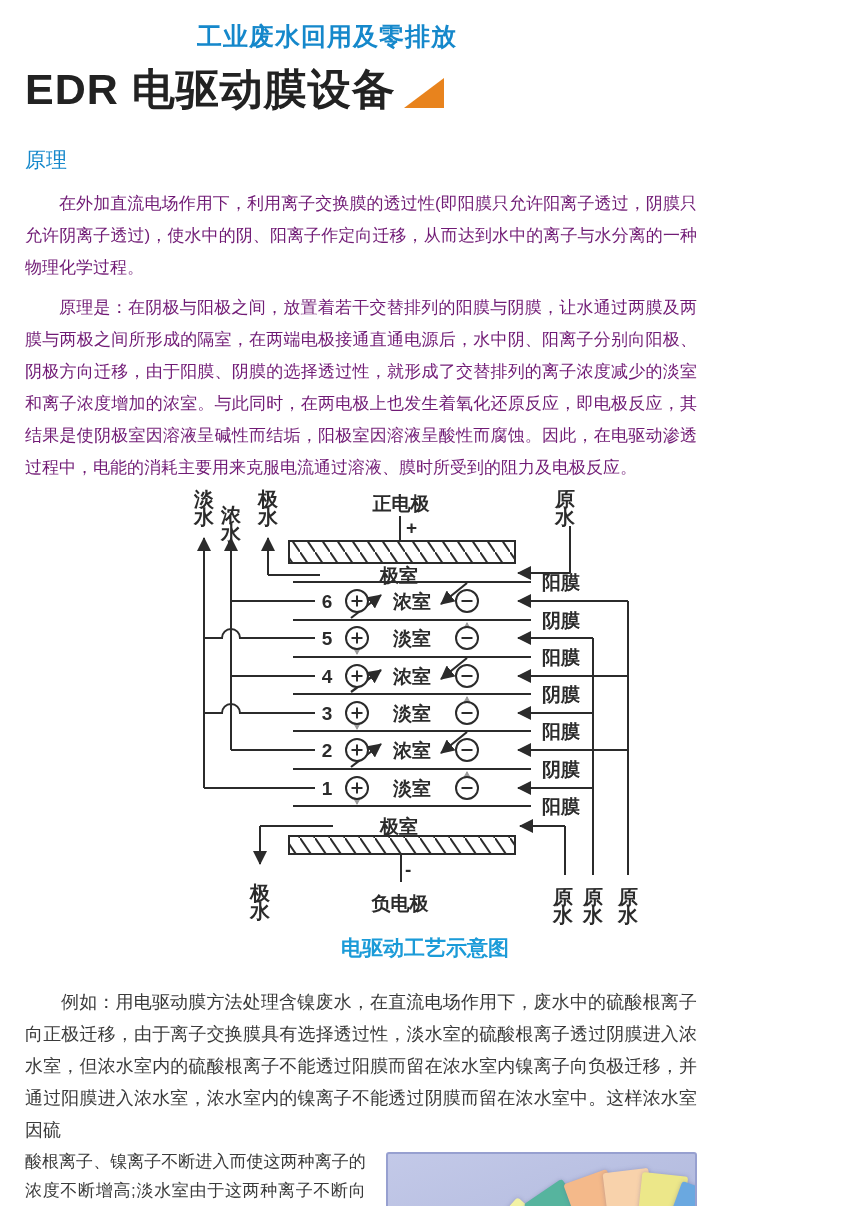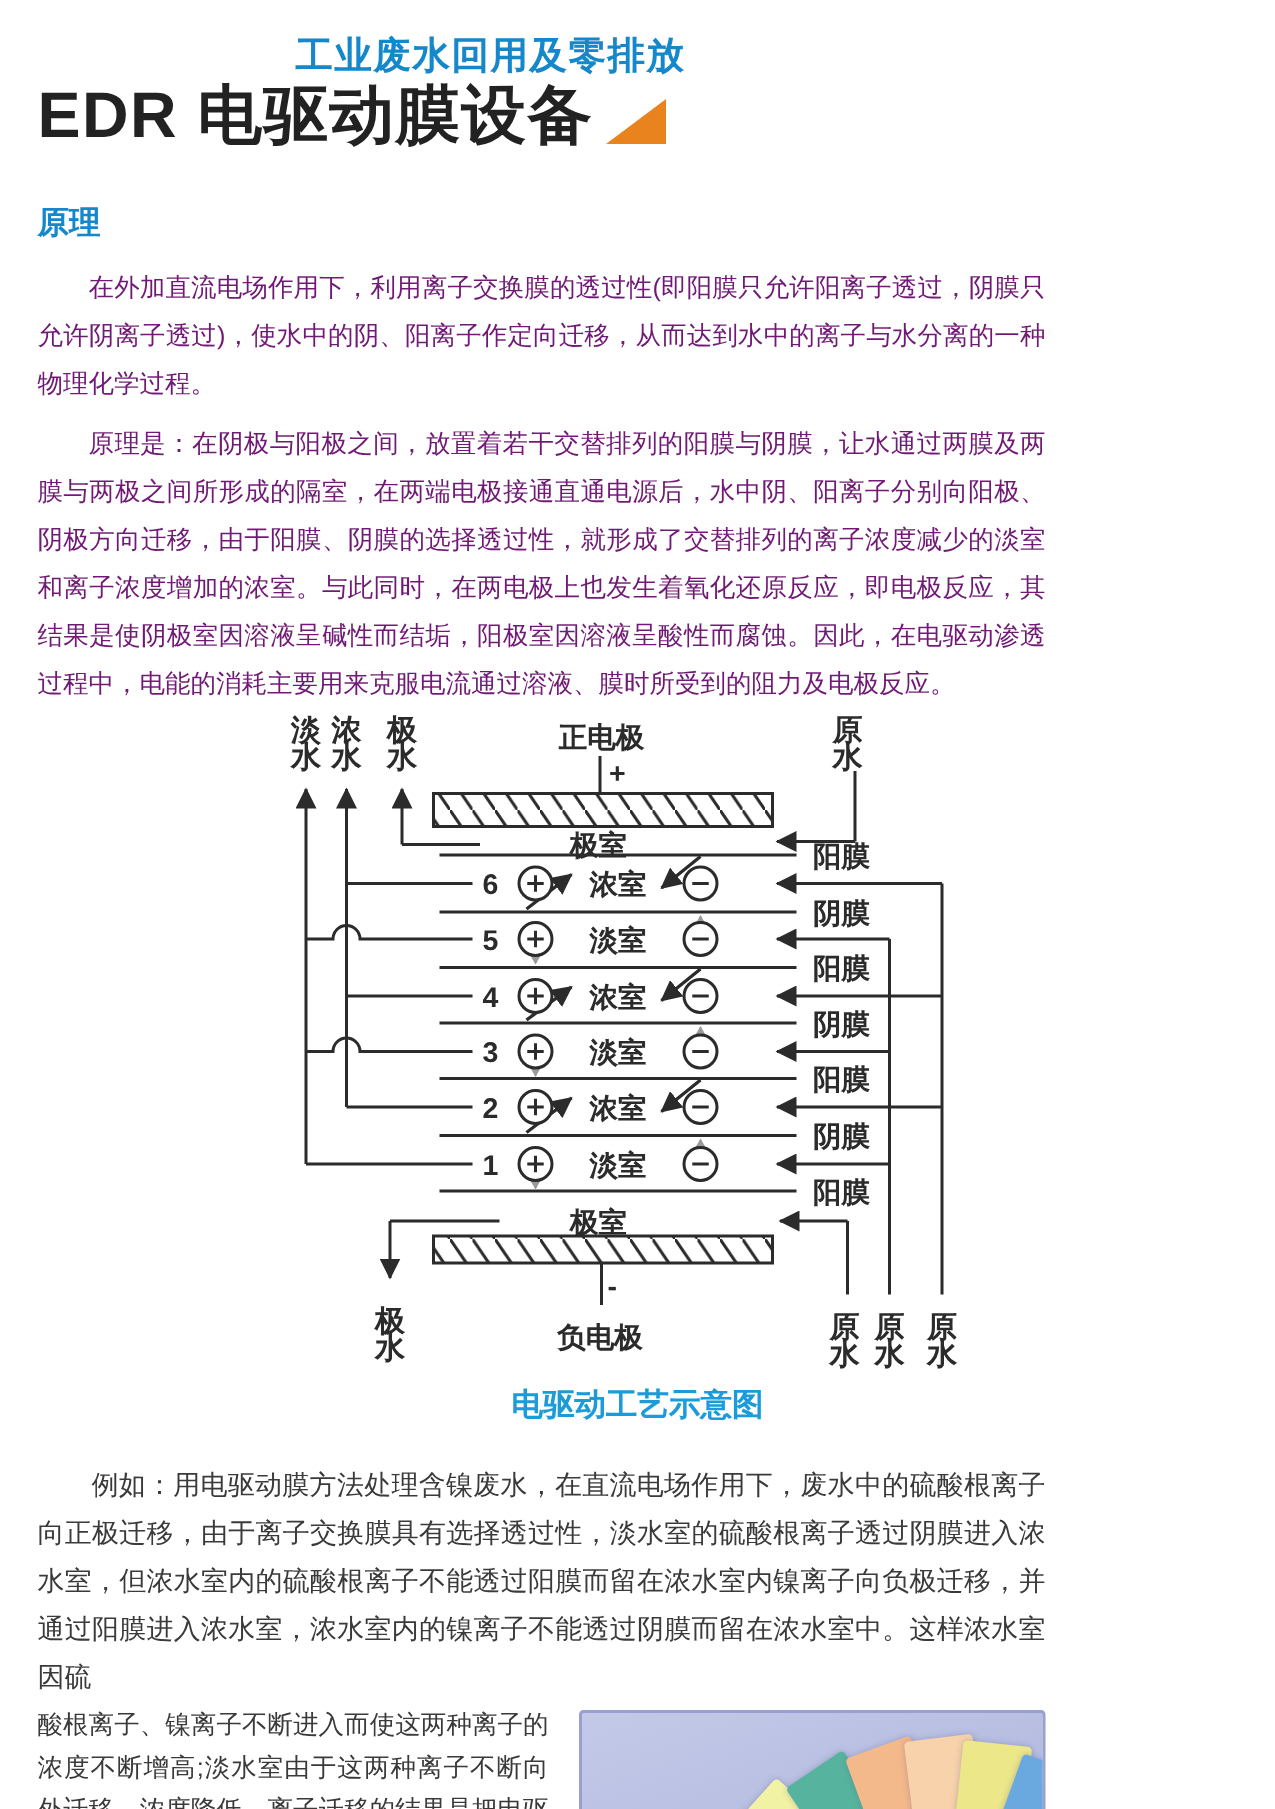--- a/index.html
+++ b/index.html
@@ -3,26 +3,26 @@
 <meta charset="utf-8">
 <style>
   * { box-sizing: border-box; }
   html,body { margin:0; padding:0; background:#ffffff; }
   body { font-family:"Liberation Sans", sans-serif; color:#333; }
   .page { width:722px; height:1206px; padding:0 25px; overflow:hidden; position:relative; background:#fff; }
 
   
   .header { padding-top:20px; width:432px; }
   .subtitle { text-align:right; font-size:25px; font-weight:bold; color:#1588cb; letter-spacing:1px; }
-  .title-row { display:flex; align-items:flex-end; gap:8px; margin-top:2px; }
+  .title-row { display:flex; align-items:flex-end; gap:8px; margin-top:14px; }
   h1.title { margin:0; font-size:43px; font-weight:600; color:#222; letter-spacing:1px; line-height:1.05; white-space:nowrap; }
   .triangle { width:0; height:0; border-bottom:30px solid #e8831d; border-left:40px solid transparent; margin-bottom:4px; }
 
   
-  h2.principle { margin:34px 0 0; font-size:21px; font-weight:bold; color:#1588cb; }
+  h2.principle { margin:34px 0 0; font-size:21px; font-weight:normal; color:#1588cb; }
 
   
   p.body { font-size:17px; line-height:32px; text-align:justify; text-indent:2em; margin:14px 0 0; color:#701a75; }
   p.body.p2 { margin-top:8px; }
 
   
   figure.diagram { margin:2px -25px 0; width:850px; position:relative; }
   figure.diagram svg { display:block; }
   svg text { font-family:"Liberation Sans", sans-serif; font-size:19px; font-weight:600; fill:#2b2b2b; }
   .vlabel { position:absolute; width:22px; font-size:20px; line-height:18px; font-weight:600; color:#2b2b2b; text-align:center; }
@@ -218,21 +218,21 @@
       <text x="542" y="103">阳膜</text>
       <text x="542" y="141">阴膜</text>
       <text x="542" y="178">阳膜</text>
       <text x="542" y="215">阴膜</text>
       <text x="542" y="252">阳膜</text>
       <text x="542" y="290">阴膜</text>
       <text x="542" y="327">阳膜</text>
     </svg>
 
     <div class="vlabel" style="left:193px; top:4px;">淡水</div>
-    <div class="vlabel" style="left:220px; top:4px;">浓水</div>
+    <div class="vlabel" style="left:220px; top:20px;">浓水</div>
     <div class="vlabel" style="left:257px; top:4px;">极水</div>
     <div class="vlabel" style="left:554px; top:4px;">原水</div>
     <div class="vlabel" style="left:249px; top:398px;">极水</div>
     <div class="vlabel" style="left:552px; top:402px;">原水</div>
     <div class="vlabel" style="left:582px; top:402px;">原水</div>
     <div class="vlabel" style="left:617px; top:402px;">原水</div>
 
     <figcaption class="cap">电驱动工艺示意图</figcaption>
   </figure>
 

